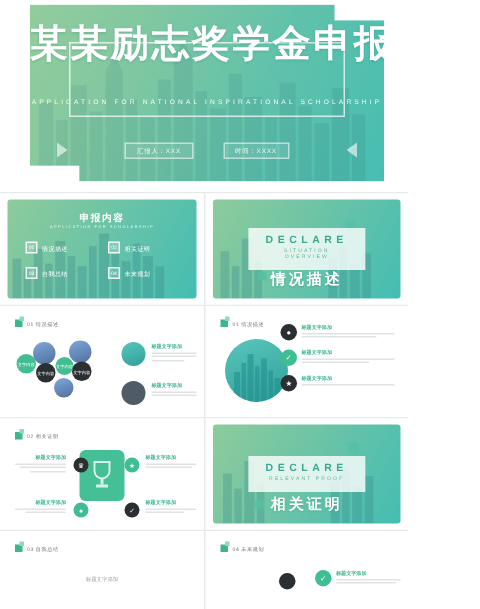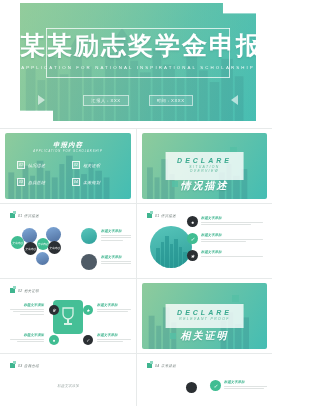--- a/index.html
+++ b/index.html
@@ -32,21 +32,21 @@
   }
   .hero-rule.top { left: 26px; right: 26px; top: 25px; }
   .hero-rule.bot { left: 26px; right: 26px; top: 74px; }
   .hero-side {
     position: absolute; width: 1px; top: 25px; height: 49px; background: rgba(255,255,255,.72);
   }
   .hero-side.l { left: 26px; }
   .hero-side.r { right: 26px; }
 
   .hero-title {
-    position: absolute; left: 0; right: 0; top: 30px;
+    position: absolute; left: 0; right: 0; top: 14px;
     text-align: right;
     font-size: 25px; font-weight: bold; letter-spacing: 2px;
     color: #ffffff; line-height: 1;
     text-shadow: 0 1px 2px rgba(40,120,110,.28);
     white-space: nowrap;
   }
   .hero-sub {
     position: absolute; left: 0; right: 0; top: 62px;
     text-align: center; font-size: 4.4px; letter-spacing: 2.1px;
     color: rgba(255,255,255,.92); white-space: nowrap;
@@ -69,21 +69,21 @@
     border-left: 7px solid rgba(255,255,255,.6);
   }
   .arrow.r {
     right: 18px;
     border-top: 5px solid transparent; border-bottom: 5px solid transparent;
     border-right: 7px solid rgba(255,255,255,.6);
   }
 
   
   .divider { width: 100%; height: 1px; background: #e7eaea; }
-  .row { display: flex; width: 272px; font-style: italic; }
+  .row { display: flex; width: 272px; }
   .cell {
     width: 136px; height: 74px; background: #fff;
     padding: 4px 5px; position: relative;
   }
   .cell + .cell { border-left: 1px solid #e7eaea; }
   .slide {
     width: 100%; height: 100%; position: relative; overflow: hidden;
     border-radius: 2px;
   }
   .slide.green {

